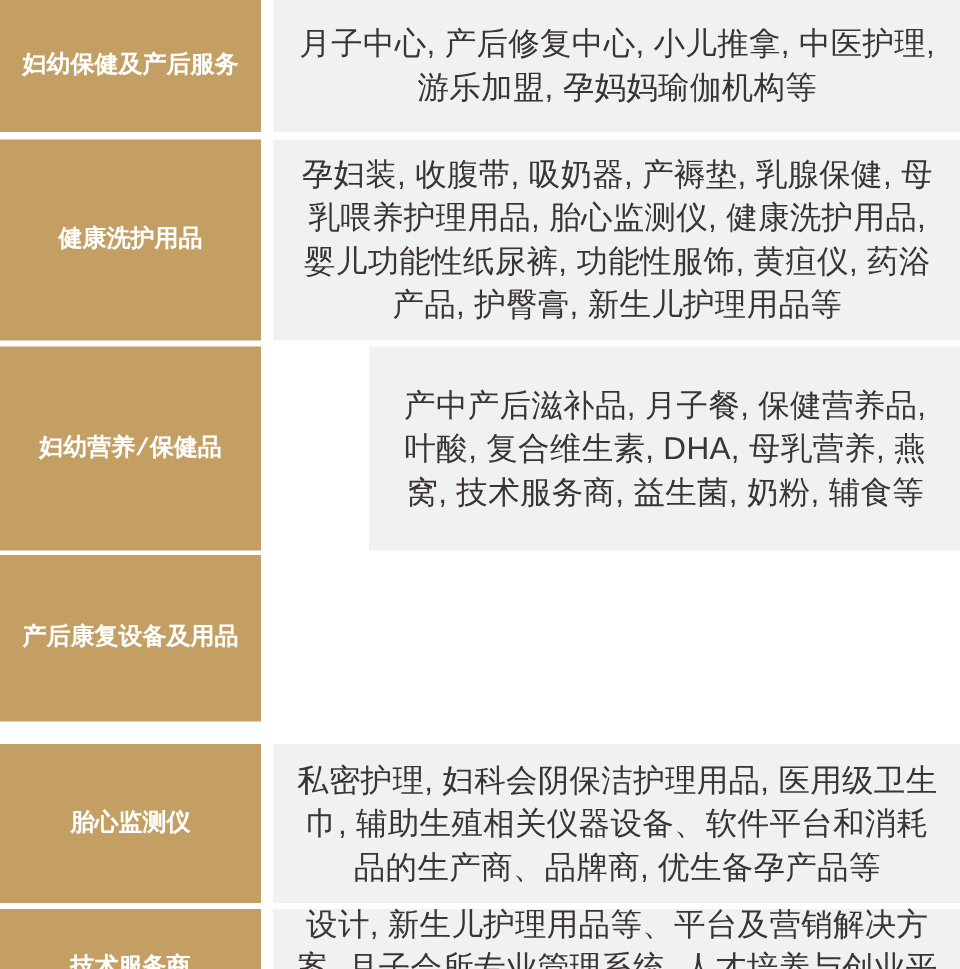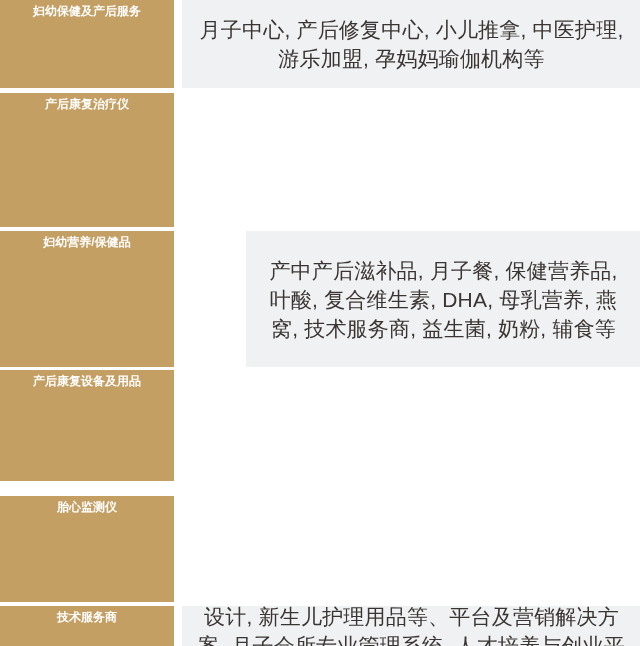--- a/index.html
+++ b/index.html
@@ -29,26 +29,28 @@
   .row:nth-child(3) { height: 136px; margin-bottom: 3px; gap: 32px; }
   .row:nth-child(4) { height: 111px; margin-bottom: 15px; }
   .row:nth-child(5) { height: 106px; margin-bottom: 4px; }
   .row:nth-child(6) { height: 79px; }
   .category-cell {
     width: 174px;
     flex: 0 0 174px;
     background: var(--category-bg);
     color: var(--category-text);
     font-weight: bold;
-    font-size: 12px;
+    font-size: 16px;
     display: flex;
+    align-items: center;
     justify-content: center;
     text-align: center;
     line-height: 1.3;
     padding: 4px 8px;
+    font-family: Liberation Mono, monospace;
   }
   .col-gap {
     width: 8px;
     flex: 0 0 8px;
     background: var(--gutter);
   }
   .items-cell {
     flex: 1 1 auto;
     background: var(--items-bg);
     color: var(--items-text);
@@ -70,23 +72,26 @@
       <span>妇幼保健及产后服务</span>
     </div>
     <div class="col-gap"></div>
     <div class="items-cell">
       <span>月子中心, 产后修复中心, 小儿推拿, 中医护理, 游乐加盟, 孕妈妈瑜伽机构等</span>
     </div>
   </div>
 
   <div class="row">
     <div class="category-cell">
-      <span>产后康复治疗仪</span>
+      <span>健康洗护用品</span>
     </div>
     <div class="col-gap"></div>
+    <div class="items-cell">
+      <span>孕妇装, 收腹带, 吸奶器, 产褥垫, 乳腺保健, 母乳喂养护理用品, 胎心监测仪, 健康洗护用品, 婴儿功能性纸尿裤, 功能性服饰, 黄疸仪, 药浴产品, 护臀膏, 新生儿护理用品等</span>
+    </div>
   </div>
 
   <div class="row">
     <div class="category-cell">
       <span>妇幼营养/保健品</span>
     </div>
     <div class="col-gap"></div>
     <div class="items-cell">
       <span>产中产后滋补品, 月子餐, 保健营养品, 叶酸, 复合维生素, DHA, 母乳营养, 燕窝, 技术服务商, 益生菌, 奶粉, 辅食等</span>
     </div>
@@ -97,20 +102,23 @@
       <span>产后康复设备及用品</span>
     </div>
     <div class="col-gap"></div>
   </div>
 
   <div class="row">
     <div class="category-cell">
       <span>胎心监测仪</span>
     </div>
     <div class="col-gap"></div>
+    <div class="items-cell">
+      <span>私密护理, 妇科会阴保洁护理用品, 医用级卫生巾, 辅助生殖相关仪器设备、软件平台和消耗品的生产商、品牌商, 优生备孕产品等</span>
+    </div>
   </div>
 
   <div class="row">
     <div class="category-cell">
       <span>技术服务商</span>
     </div>
     <div class="col-gap"></div>
     <div class="items-cell">
       <span>设计, 新生儿护理用品等、平台及营销解决方案, 月子会所专业管理系统, 人才培养与创业平台机构或企业等</span>
     </div>

